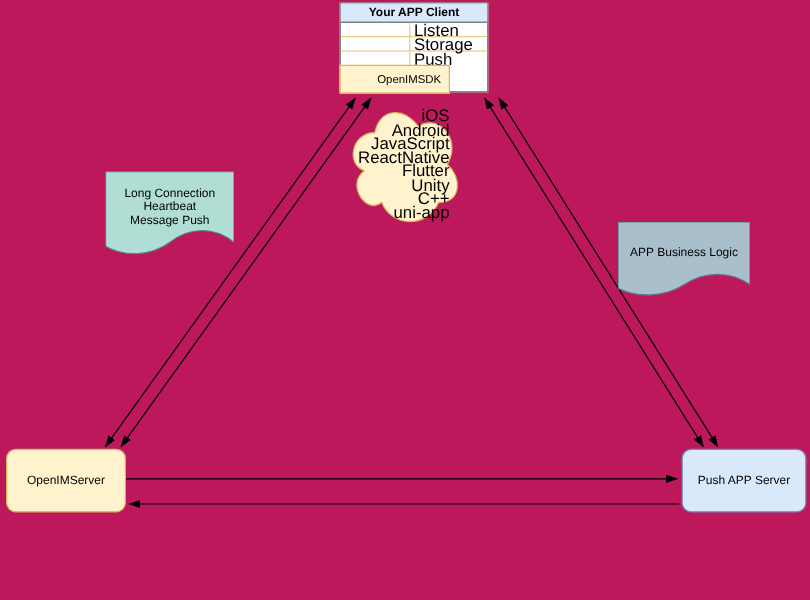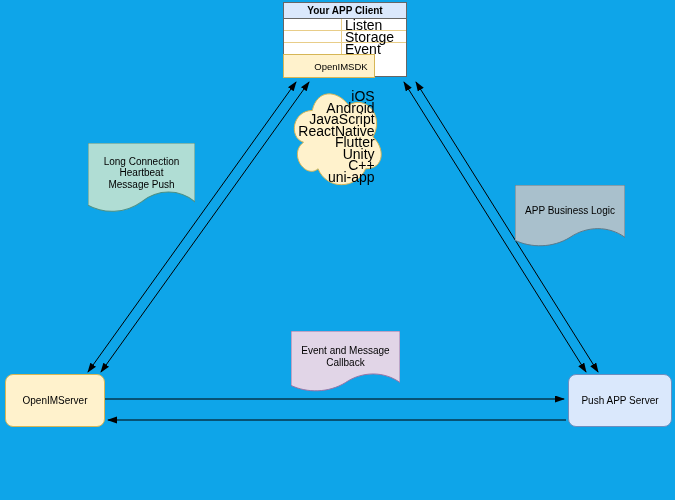--- a/index.html
+++ b/index.html
@@ -1,19 +1,19 @@
 <!DOCTYPE html>
 <html style="--yellow-fill: #fff2cc; --yellow-stroke: #d6b656; --blue-fill: #dae8fc; --blue-stroke: #6c8ebf; --teal-fill: #b0ddd4; --teal-stroke: #4c9085; --slate-fill: #a9c0cc; --slate-stroke: #5d7a8a; --purple-fill: #e1d5e7; --purple-stroke: #9673a6; --line-color: #000000; --box-stroke: #666666; --grid-line: #e8cd88;"><head>
 <meta charset="utf-8">
 <style>
   * { margin:0; padding:0; box-sizing:border-box; }
   html,body { background:#fff; }
   body { font-family:"Liberation Sans", sans-serif; color:#000; }
 
-  .canvas { position:relative; width:675px; height:500px; background:#0ea5e9; overflow:hidden;text-decoration:underline; }
+  .canvas { position:relative; width:675px; height:500px; background:#be185d; overflow:hidden;text-decoration:underline; }
 
   .arrows { position:absolute; left:0; top:0; }
   .arrows line { stroke:var(--line-color); stroke-width:1; }
   #ah path { fill:var(--line-color); }
 
   
   .node { position:absolute; border:1px solid; font-size:10px;
           display:flex; align-items:center; justify-content:center; text-align:left; }
   #openim-server { left:5px; top:374px; width:100px; height:53px;
           background:var(--yellow-fill); border-color:var(--yellow-stroke); border-radius:8px; }
@@ -75,21 +75,21 @@
     <line x1="566" y1="420" x2="108" y2="420" marker-end="url(#ah)"></line>
   </svg>
 
   <div class="client-box">
     <div class="client-header">Your APP Client</div>
     <div class="client-vline"></div>
     <div class="client-hline" style="top:27px"></div>
     <div class="client-hline" style="top:39px"></div>
     <span class="client-row-label" style="top:16px">Listen</span>
     <span class="client-row-label" style="top:28px">Storage</span>
-    <span class="client-row-label" style="top:40px">Event</span>
+    <span class="client-row-label" style="top:40px">Push</span>
     <div class="sdk-box">
       <span>OpenIMSDK</span>
     </div>
   </div>
 
   <div class="cloud">
     <svg viewBox="0 0 95 105" preserveAspectRatio="none">
       <path d="M23.75,26.25
                C4.75,26.25 0,52.5 15.2,57.75
                C0,69.3 17.1,94.5 29.45,84
@@ -117,27 +117,20 @@
 Message Push</div>
   </div>
 
   <div class="note note-slate" id="note-app-business-logic">
     <svg viewBox="0 0 110 66" preserveAspectRatio="none">
       <path d="M0,0 L110,0 L110,54 C94,42 72,42 55,54 C38,65 16,65 0,57 Z"></path>
     </svg>
     <div class="note-text">APP Business Logic</div>
   </div>
 
-  <div class="note note-purple" id="note-event-callback">
-    <svg viewBox="0 0 110 66" preserveAspectRatio="none">
-      <path d="M0,0 L110,0 L110,54 C94,42 72,42 55,54 C38,65 16,65 0,57 Z"></path>
-    </svg>
-    <div class="note-text">Event and Message
-Callback</div>
-  </div>
 
 
   <div class="node" id="openim-server">
     <span>OpenIMServer</span>
   </div>
 
   <div class="node" id="your-app-server">
     <span>Push APP Server</span>
   </div>
 

